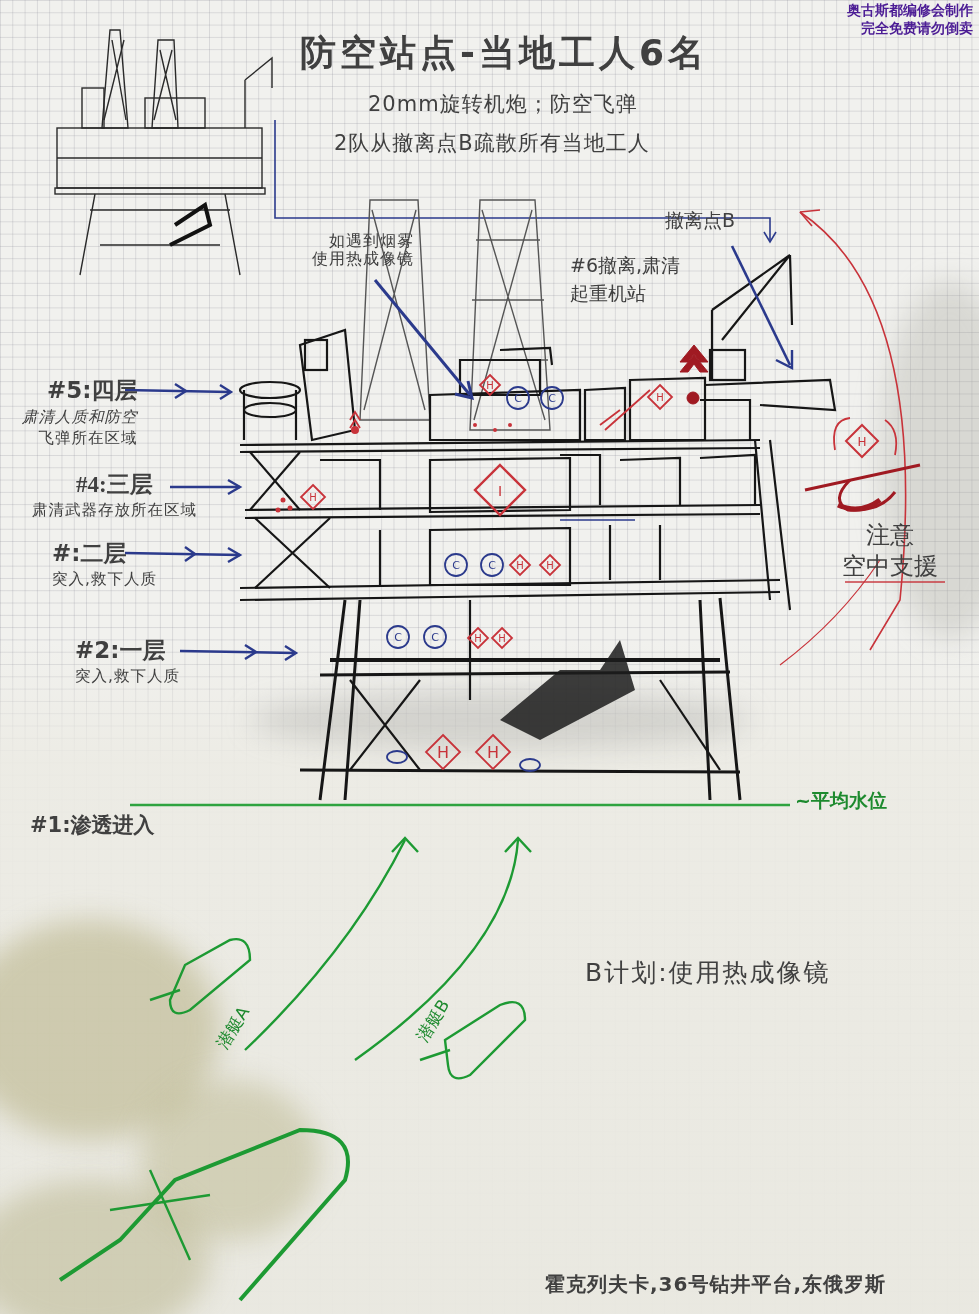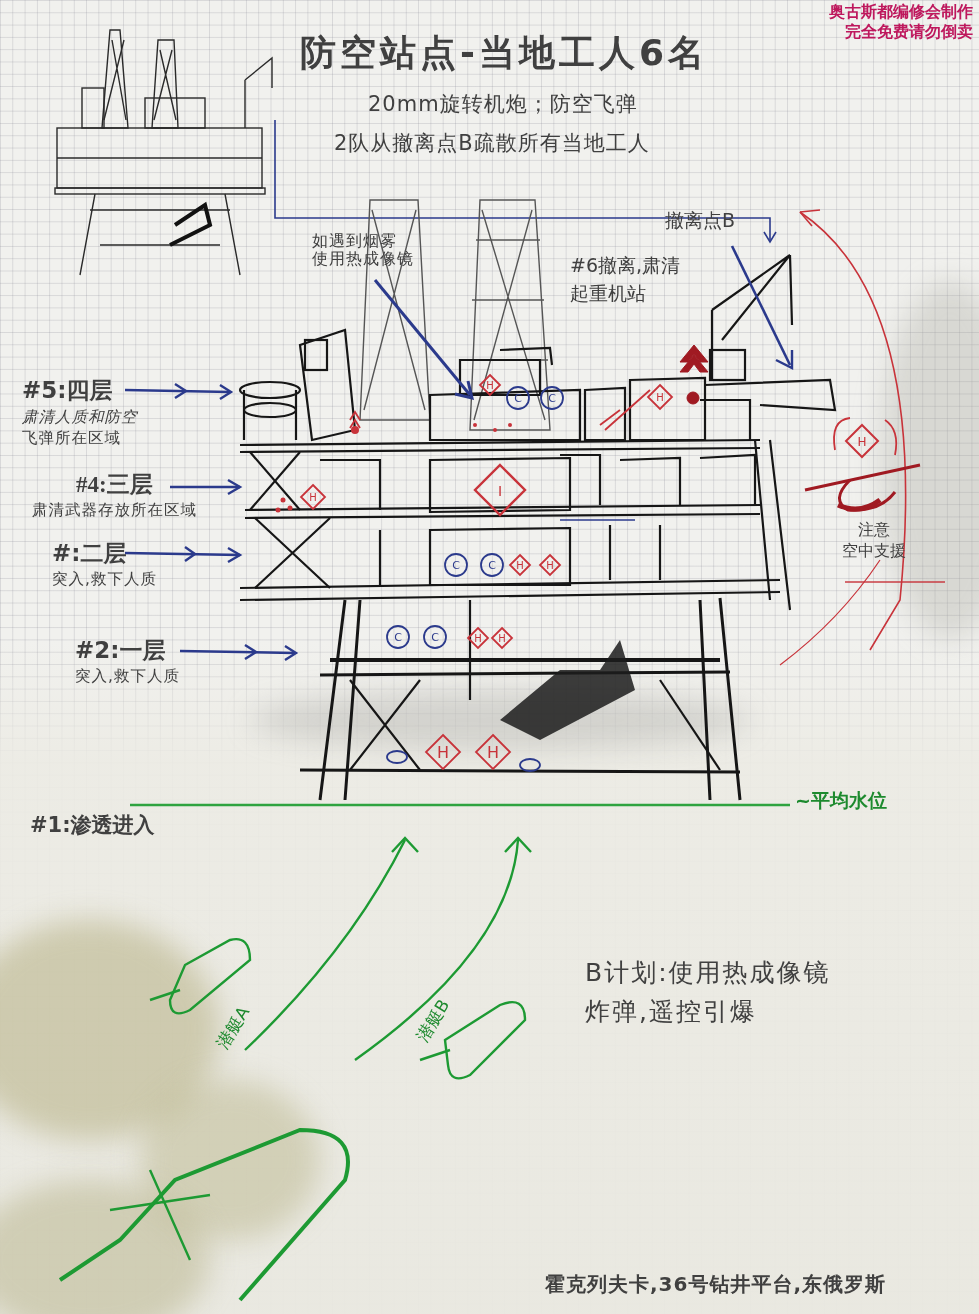--- a/index.html
+++ b/index.html
@@ -16,21 +16,21 @@
   .grime {
     position: absolute; left: 0; top: 640px; width: 979px; height: 674px;
     background: linear-gradient(180deg, rgba(241,241,238,0) 0%, rgba(236,235,228,0.9) 18%, rgba(233,232,224,0.95) 100%);
   }
   .txt { position: absolute; color: #404040; white-space: nowrap; line-height: 1.15; }
   .title { font-size: 36px; font-weight: bold; letter-spacing: 4px; }
   .sub { font-size: 21px; letter-spacing: 1px; }
   .lbl-big { font-size: 23px; font-weight: bold; }
   .lbl-sm { font-size: 15.5px; letter-spacing: 1px; }
   .green { color: #1d8a2e; }
-  .watermark { font-size: 16px; color: #be185d; font-weight: bold; text-align: right; line-height: 1.25; }
+  .watermark { font-size: 14px; color: #4c1d95; font-weight: bold; text-align: right; line-height: 1.25; }
   svg.layer { position: absolute; left: 0; top: 0; }
   .rot { transform-origin: left top; }
 </style>
 </head>
 <body>
 
 <div class="grime"></div>
 <div class="stain" style="left:-40px;top:920px;width:260px;height:220px;background:rgba(170,165,110,0.45);"></div>
 <div class="stain" style="left:140px;top:1080px;width:180px;height:160px;background:rgba(175,170,120,0.4);"></div>
 <div class="stain" style="left:-30px;top:1180px;width:240px;height:160px;background:rgba(170,165,115,0.4);"></div>
@@ -227,35 +227,35 @@
 
 <div class="txt watermark" style="right:6px;top:2px;">
   <div>奥古斯都编修会制作</div>
   <div>完全免费请勿倒卖</div>
 </div>
 
 <div class="txt title" style="left:300px;top:32px;">防空站点-当地工人6名</div>
 <div class="txt sub" style="left:368px;top:92px;">20mm旋转机炮；防空飞弹</div>
 <div class="txt sub" style="left:334px;top:131px;text-align:center;">2队从撤离点B疏散所有当地工人</div>
 
-<div class="txt lbl-sm" style="left:312px;top:232px;font-size:16px;">
+<div class="txt lbl-sm" style="left:312px;top:232px;font-size:16px;text-align:right;">
   <div>如遇到烟雾</div>
   <div>使用热成像镜</div>
 </div>
 <div class="txt" style="left:665px;top:210px;font-size:19px;">撤离点B</div>
 <div class="txt" style="left:570px;top:252px;font-size:19px;line-height:1.45;">
   <div>#6撤离,肃清</div>
   <div>起重机站</div>
 </div>
-<div class="txt" style="left:842px;top:520px;font-size:16px;text-align:center;line-height:1.3;">
+<div class="txt" style="left:842px;top:520px;font-size:24px;text-align:center;line-height:1.3;">
   <div>注意</div>
   <div>空中支援</div>
 </div>
 
-<div class="txt" style="left:22px;top:377px;">
+<div class="txt" style="left:22px;top:377px;text-align:right;">
   <div class="lbl-big">#5:四层</div>
   <div class="lbl-sm" style="margin-top:4px;line-height:1.35;font-style:italic;">肃清人质和防空</div>
   <div class="lbl-sm" style="line-height:1.35;">飞弹所在区域</div>
 </div>
 <div class="txt" style="left:32px;top:472px;">
   <div class="lbl-big" style="margin-left:44px;font-family:Liberation Serif, serif;">#4:三层</div>
   <div class="lbl-sm" style="margin-top:4px;">肃清武器存放所在区域</div>
 </div>
 <div class="txt" style="left:52px;top:540px;">
   <div class="lbl-big">#:二层</div>
@@ -267,16 +267,15 @@
 </div>
 <div class="txt lbl-big" style="left:30px;top:813px;font-size:21px;">#1:渗透进入</div>
 
 <div class="txt green" style="left:795px;top:790px;font-size:19px;font-weight:bold;">~平均水位</div>
 
 <div class="txt green rot" style="left:213px;top:1042px;font-size:17px;transform:rotate(-58deg);">潜艇A</div>
 <div class="txt green rot" style="left:413px;top:1035px;font-size:17px;transform:rotate(-58deg);">潜艇B</div>
 
 <div class="txt" style="left:585px;top:954px;font-size:25px;line-height:1.55;letter-spacing:2px;">
   <div>B计划:使用热成像镜</div>
-  <div>炸弹,遥控引爆</div>
 </div>
 
 <div class="txt" style="left:545px;top:1273px;font-size:20px;font-weight:bold;letter-spacing:1px;">霍克列夫卡,36号钻井平台,东俄罗斯</div>
 
 </body></html>

